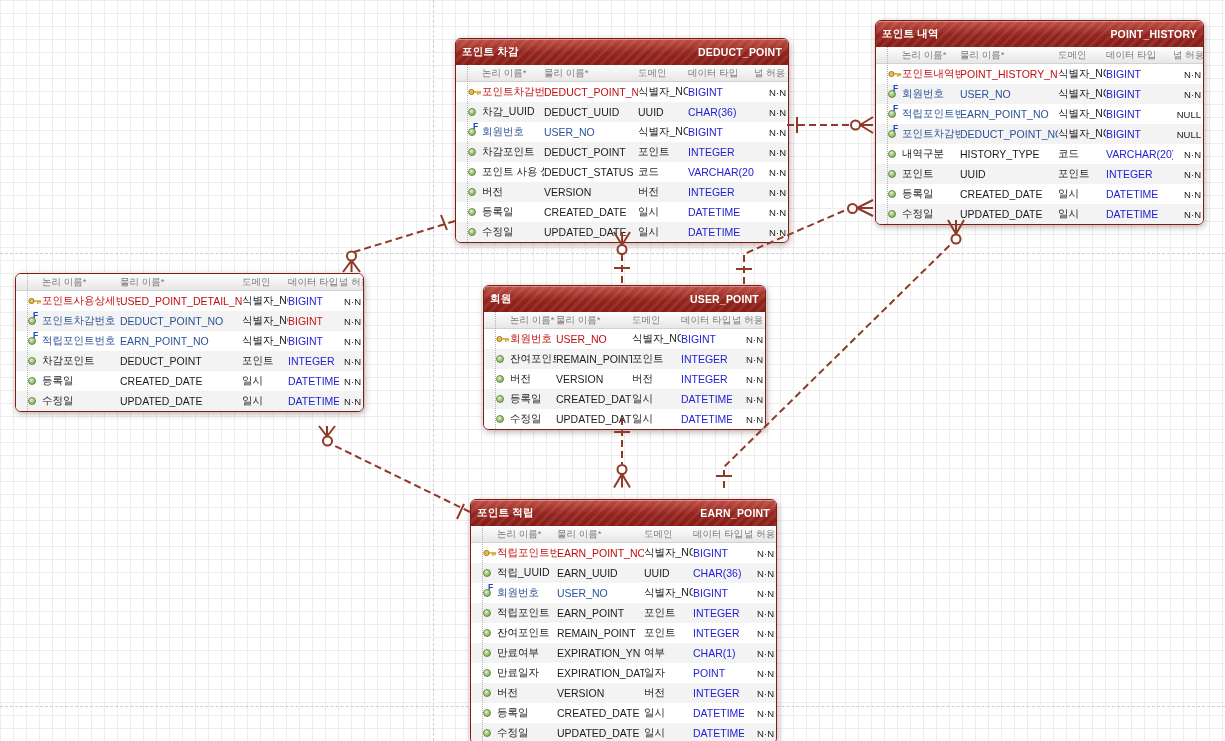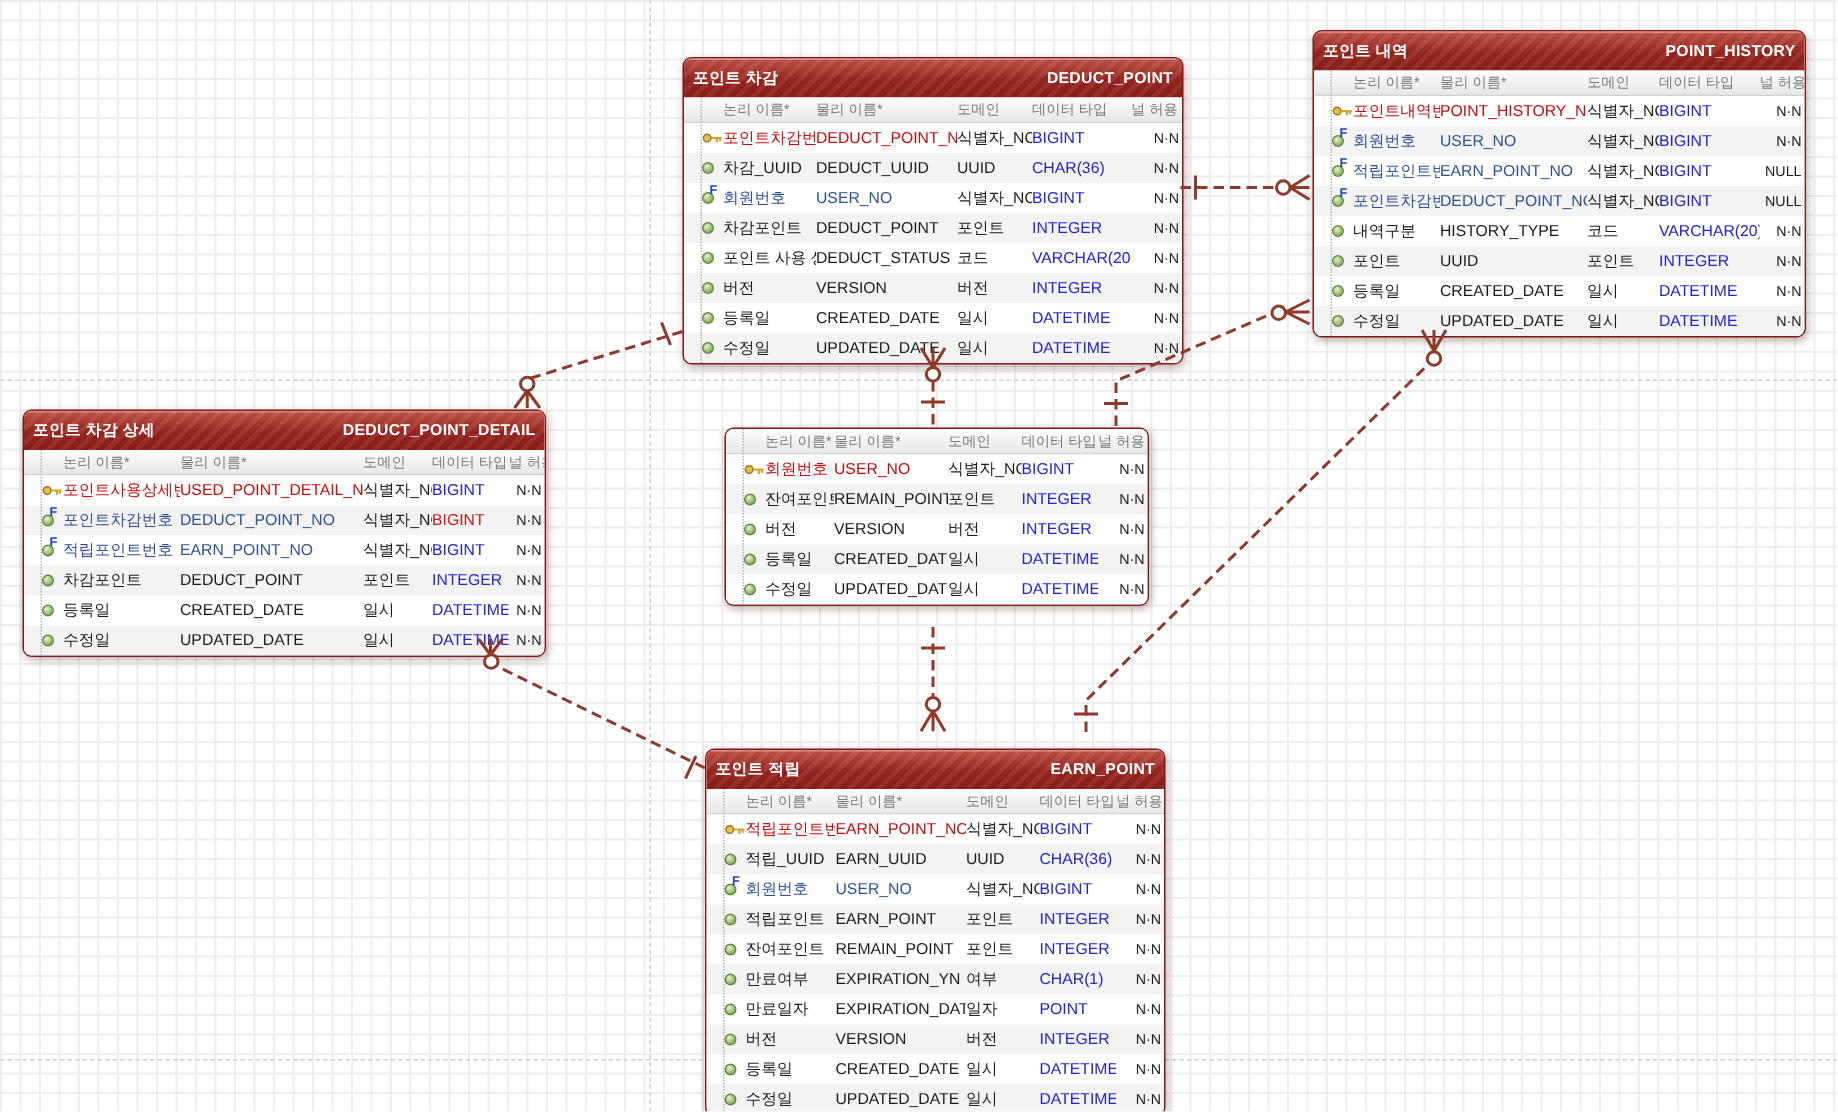--- a/index.html
+++ b/index.html
@@ -274,24 +274,20 @@
           <div class="cell lname">수정일</div>
           <div class="cell pname">UPDATED_DATE</div>
           <div class="cell ">일시</div>
           <div class="cell type-blue">DATETIME</div>
           <div class="cell nullv">N·N</div>
         </div>
         <div class="gutter"></div>
       </div>
     </div>
   <div class="entity" id="ent-deduct_point_detail" style="left:15px;top:273px;width:347px;--cols:26px 78px 122px 46px 51px 24px">
-      <div class="ehead">
-        <span>포인트 차감 상세</span>
-        <span>DEDUCT_POINT_DETAIL</span>
-      </div>
       <div class="ebody">
         <div class="cols">
           <div class="cell "></div>
           <div class="cell ">논리 이름*</div>
           <div class="cell ">물리 이름*</div>
           <div class="cell ">도메인</div>
           <div class="cell ">데이터 타입</div>
           <div class="cell ">널 허용</div>
         </div>
         <div class="row pk">
@@ -360,20 +356,24 @@
           <div class="cell lname">수정일</div>
           <div class="cell pname">UPDATED_DATE</div>
           <div class="cell ">일시</div>
           <div class="cell type-blue">DATETIME</div>
           <div class="cell nullv">N·N</div>
         </div>
         <div class="gutter"></div>
       </div>
     </div>
   <div class="entity" id="ent-user_point" style="left:483px;top:285px;width:281px;--cols:26px 46px 76px 49px 51px 33px">
+      <div class="ehead">
+        <span>회원</span>
+        <span>USER_POINT</span>
+      </div>
       <div class="ebody">
         <div class="cols">
           <div class="cell "></div>
           <div class="cell ">논리 이름*</div>
           <div class="cell ">물리 이름*</div>
           <div class="cell ">도메인</div>
           <div class="cell ">데이터 타입</div>
           <div class="cell ">널 허용</div>
         </div>
         <div class="row pk">

